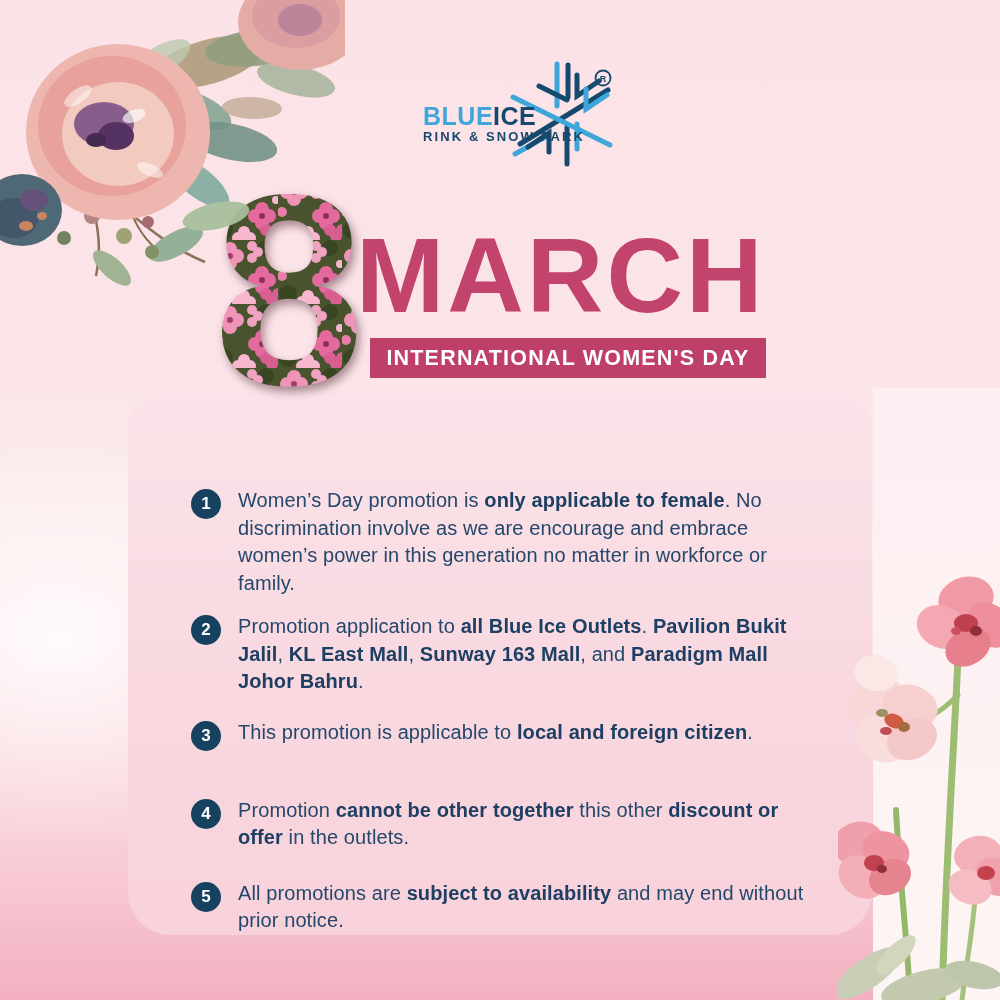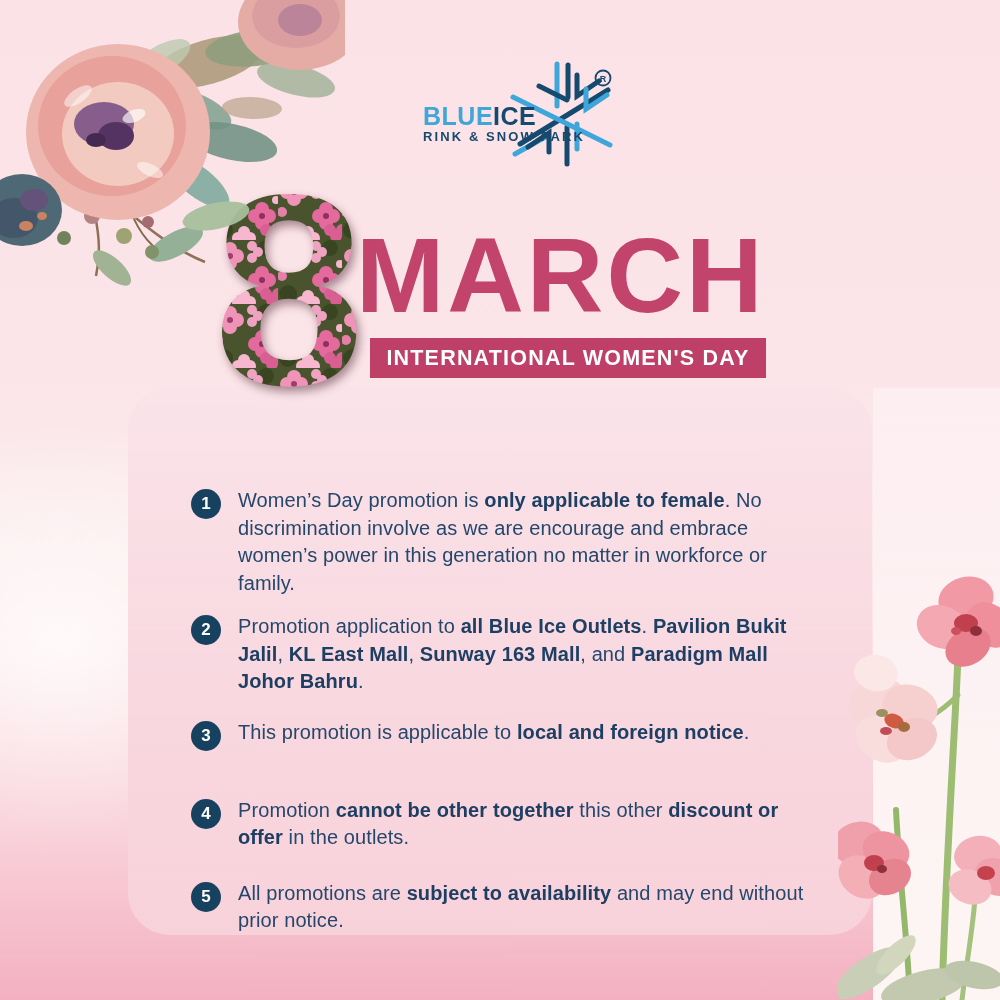--- a/index.html
+++ b/index.html
@@ -243,21 +243,21 @@
       <div class="term">
         <div class="term-num">1</div>
         <p class="term-text"><span>Women’s Day promotion is </span><b>only applicable to female</b><span>. No discrimination involve as we are encourage and embrace women’s power in this generation no matter in workforce or family.</span></p>
       </div>
       <div class="term">
         <div class="term-num">2</div>
         <p class="term-text"><span>Promotion application to </span><b>all Blue Ice Outlets</b><span>. </span><b>Pavilion Bukit Jalil</b><span>, </span><b>KL East Mall</b><span>, </span><b>Sunway 163 Mall</b><span>, and </span><b>Paradigm Mall Johor Bahru</b><span>.</span></p>
       </div>
       <div class="term">
         <div class="term-num">3</div>
-        <p class="term-text"><span>This promotion is applicable to </span><b>local and foreign notice</b><span>.</span></p>
+        <p class="term-text"><span>This promotion is applicable to </span><b>local and foreign citizen</b><span>.</span></p>
       </div>
       <div class="term">
         <div class="term-num">4</div>
         <p class="term-text"><span>Promotion </span><b>cannot be other together</b><span> this other </span><b>discount or offer</b><span> in the outlets.</span></p>
       </div>
       <div class="term">
         <div class="term-num">5</div>
         <p class="term-text"><span>All promotions are </span><b>subject to availability</b><span> and may end without prior notice.</span></p>
       </div>
     </div>

